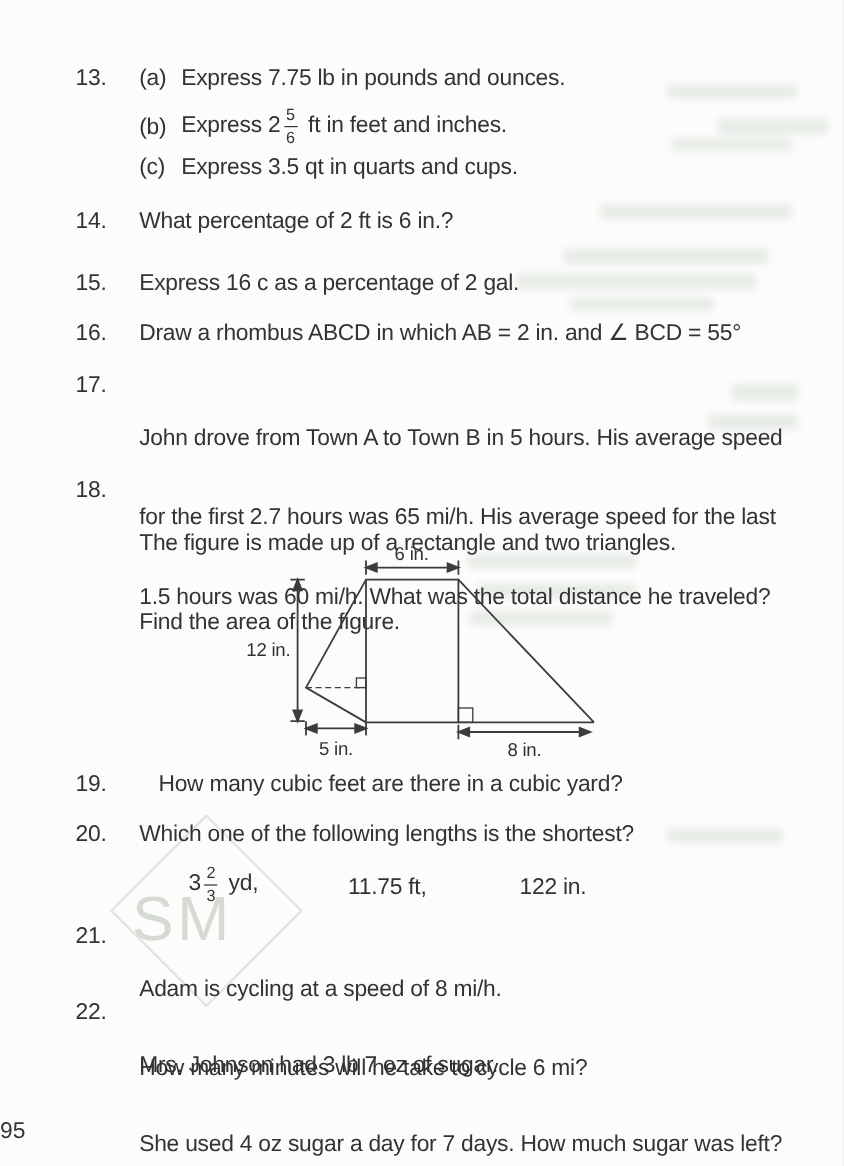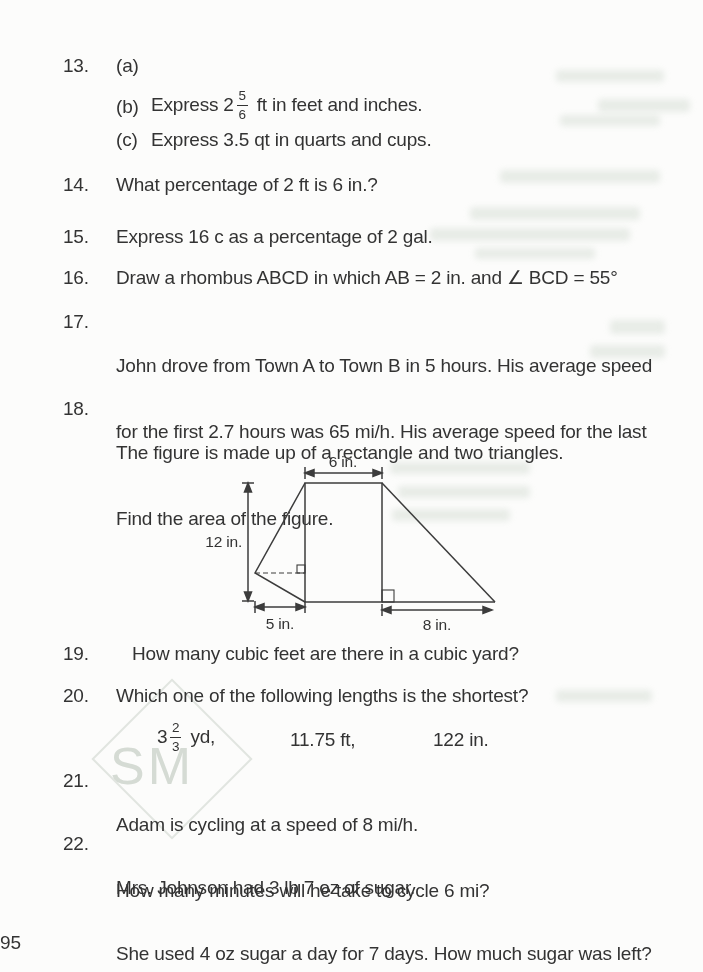--- a/index.html
+++ b/index.html
@@ -65,20 +65,21 @@
   <div class="smudge" style="left:475px;top:248px;width:120px;height:11px"></div>
   <div class="smudge" style="left:610px;top:320px;width:55px;height:14px"></div>
   <div class="smudge" style="left:590px;top:345px;width:75px;height:13px"></div>
   <div class="smudge" style="left:390px;top:462px;width:140px;height:12px"></div>
   <div class="smudge" style="left:398px;top:486px;width:132px;height:12px"></div>
   <div class="smudge" style="left:392px;top:509px;width:118px;height:12px"></div>
   <div class="smudge" style="left:556px;top:690px;width:96px;height:12px"></div>
 
   <div class="t" style="left:63px;top:55px">13.</div>
   <div class="t" style="left:116px;top:55px">(a)</div>
+  <div class="t" style="left:151px;top:55px">Express 7.75 lb in pounds and ounces.</div>
 
   <div class="t" style="left:116px;top:96px">(b)</div>
   <div class="hrow" style="left:151px;top:85px;height:40px">
     <span>Express 2</span>
     <span class="frac">
       <span>5</span>
       <span class="fbar"></span>
       <span>6</span>
     </span>
     <span> ft in feet and inches.</span>
@@ -93,20 +94,21 @@
   <div class="t" style="left:63px;top:226px">15.</div>
   <div class="t" style="left:116px;top:226px">Express 16 c as a percentage of 2 gal.</div>
 
   <div class="t" style="left:63px;top:267px">16.</div>
   <div class="t" style="left:116px;top:267px">Draw a rhombus ABCD in which AB = 2 in. and ∠ BCD = 55°</div>
 
   <div class="t" style="left:63px;top:311px">17.</div>
   <div class="t lines" style="left:116px;top:311px">
     <div>John drove from Town A to Town B in 5 hours. His average speed</div>
     <div>for the first 2.7 hours was 65 mi/h. His average speed for the last</div>
+    <div>1.5 hours was 60 mi/h. What was the total distance he traveled?</div>
   </div>
 
   <div class="t" style="left:63px;top:398px">18.</div>
   <div class="t lines" style="left:116px;top:398px">
     <div>The figure is made up of a rectangle and two triangles.</div>
     <div>Find the area of the figure.</div>
   </div>
 
   <div class="figure-wrap">
     <svg width="330" height="190" viewBox="0 0 330 190">

